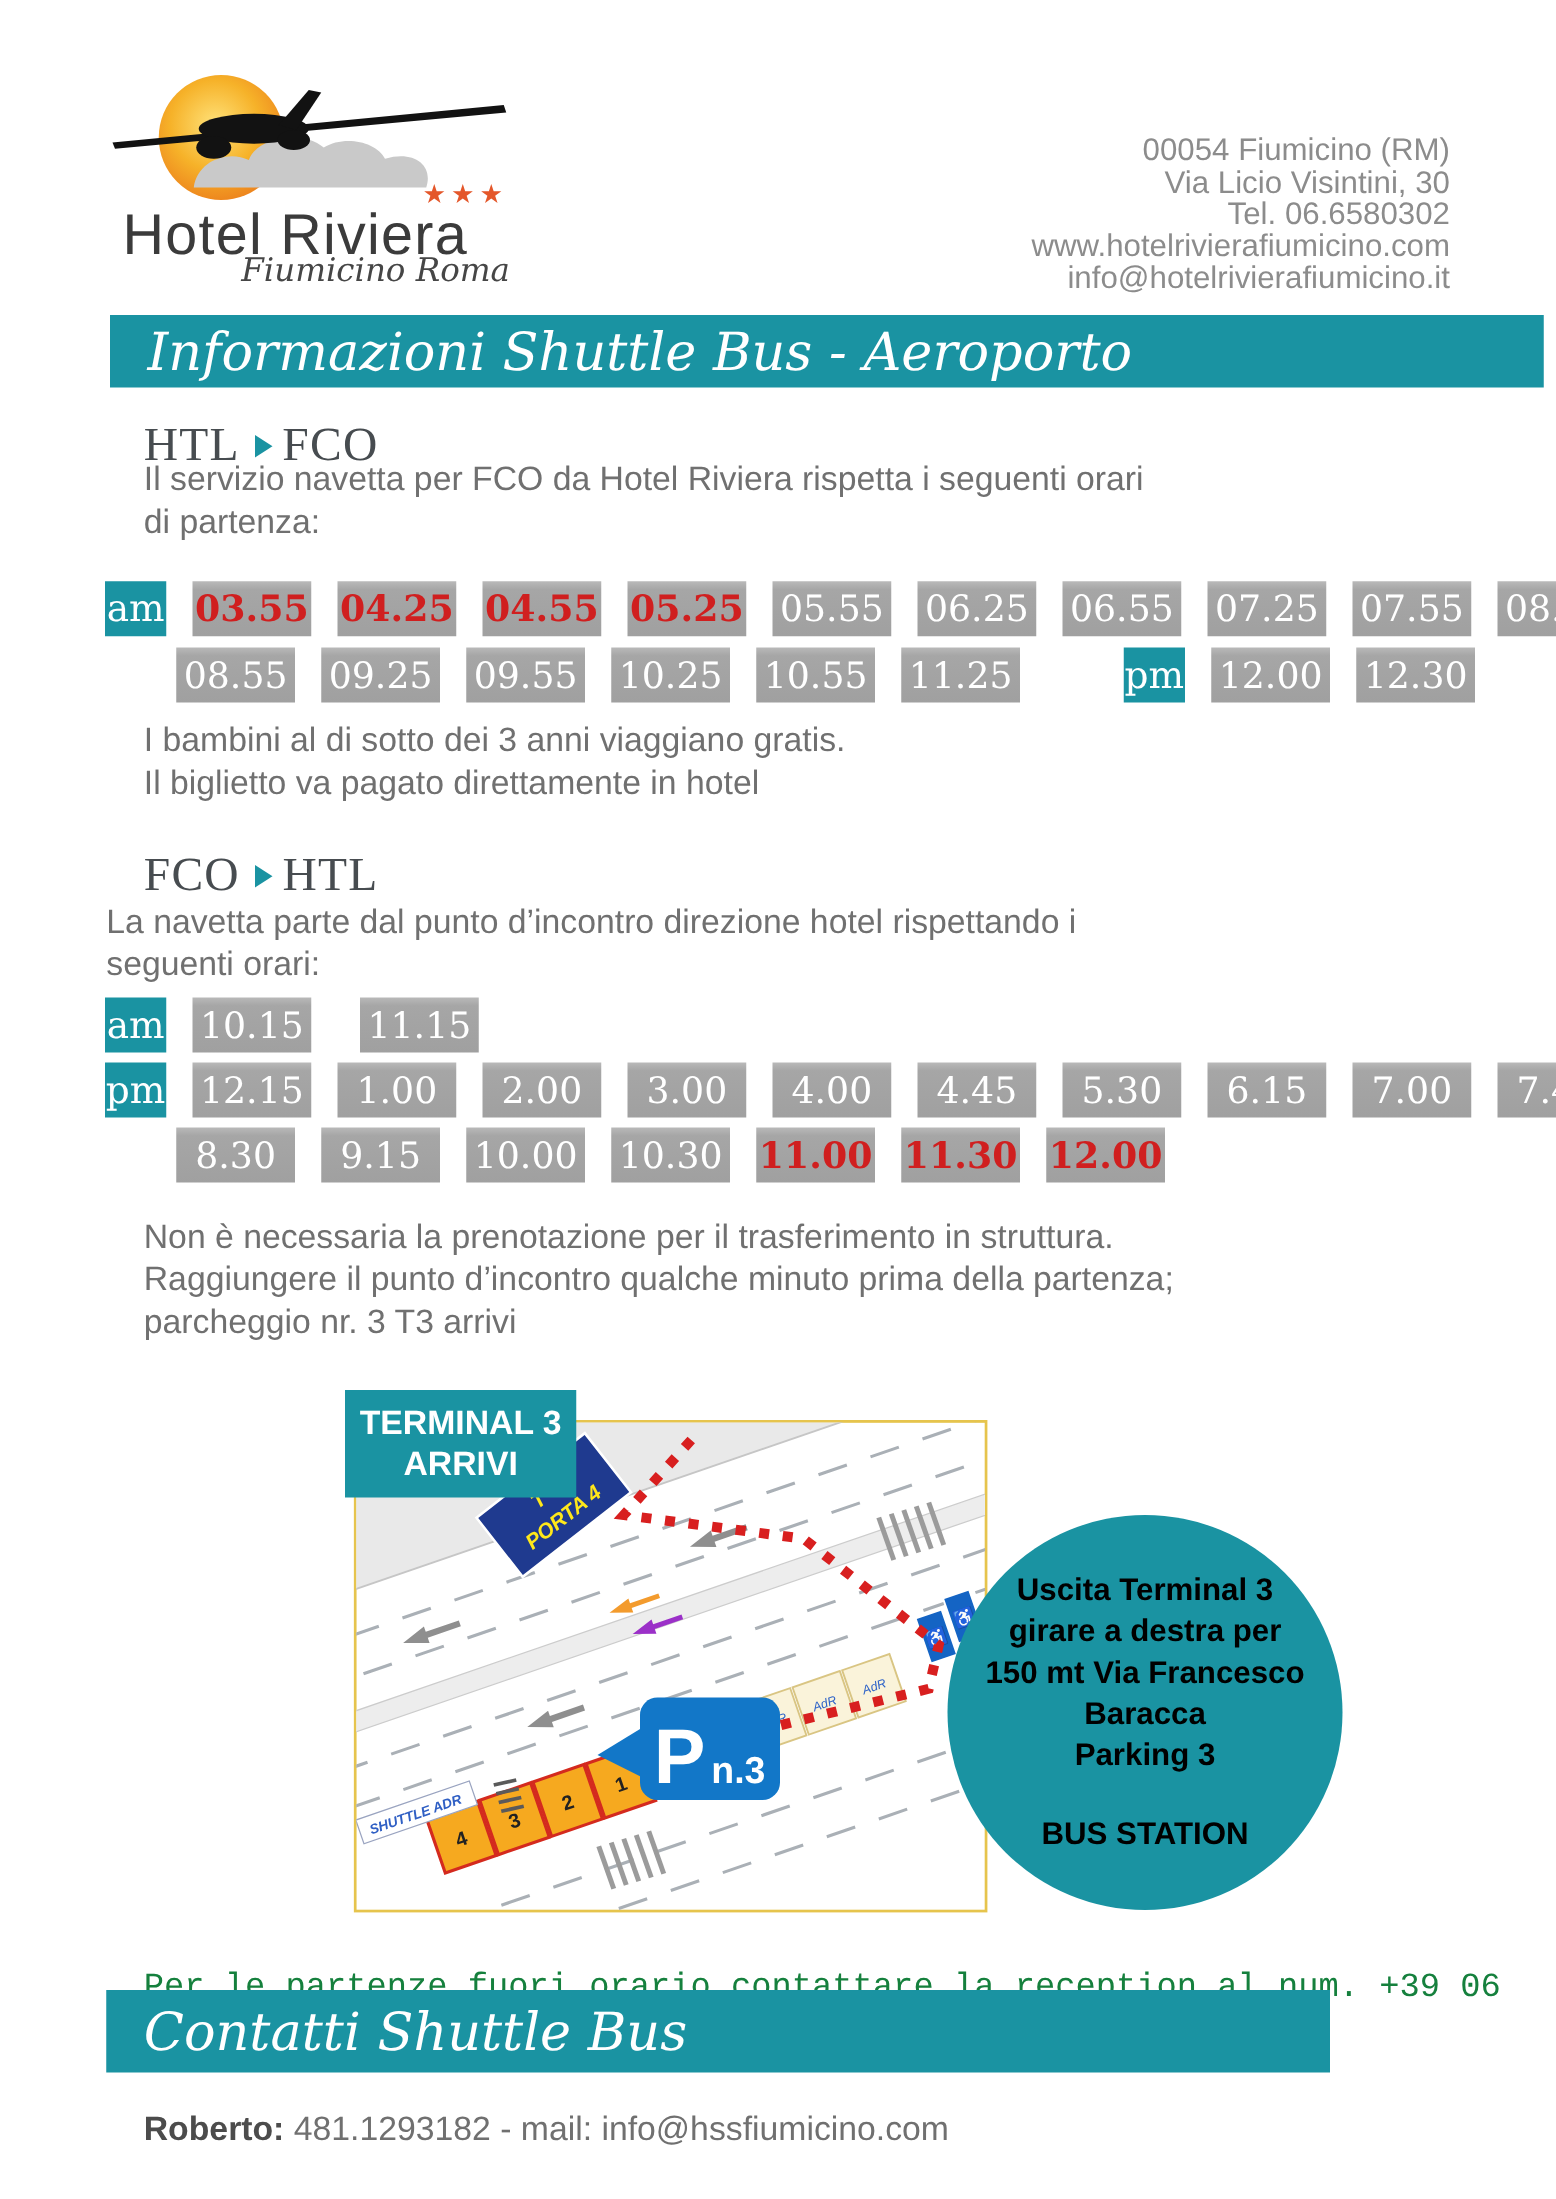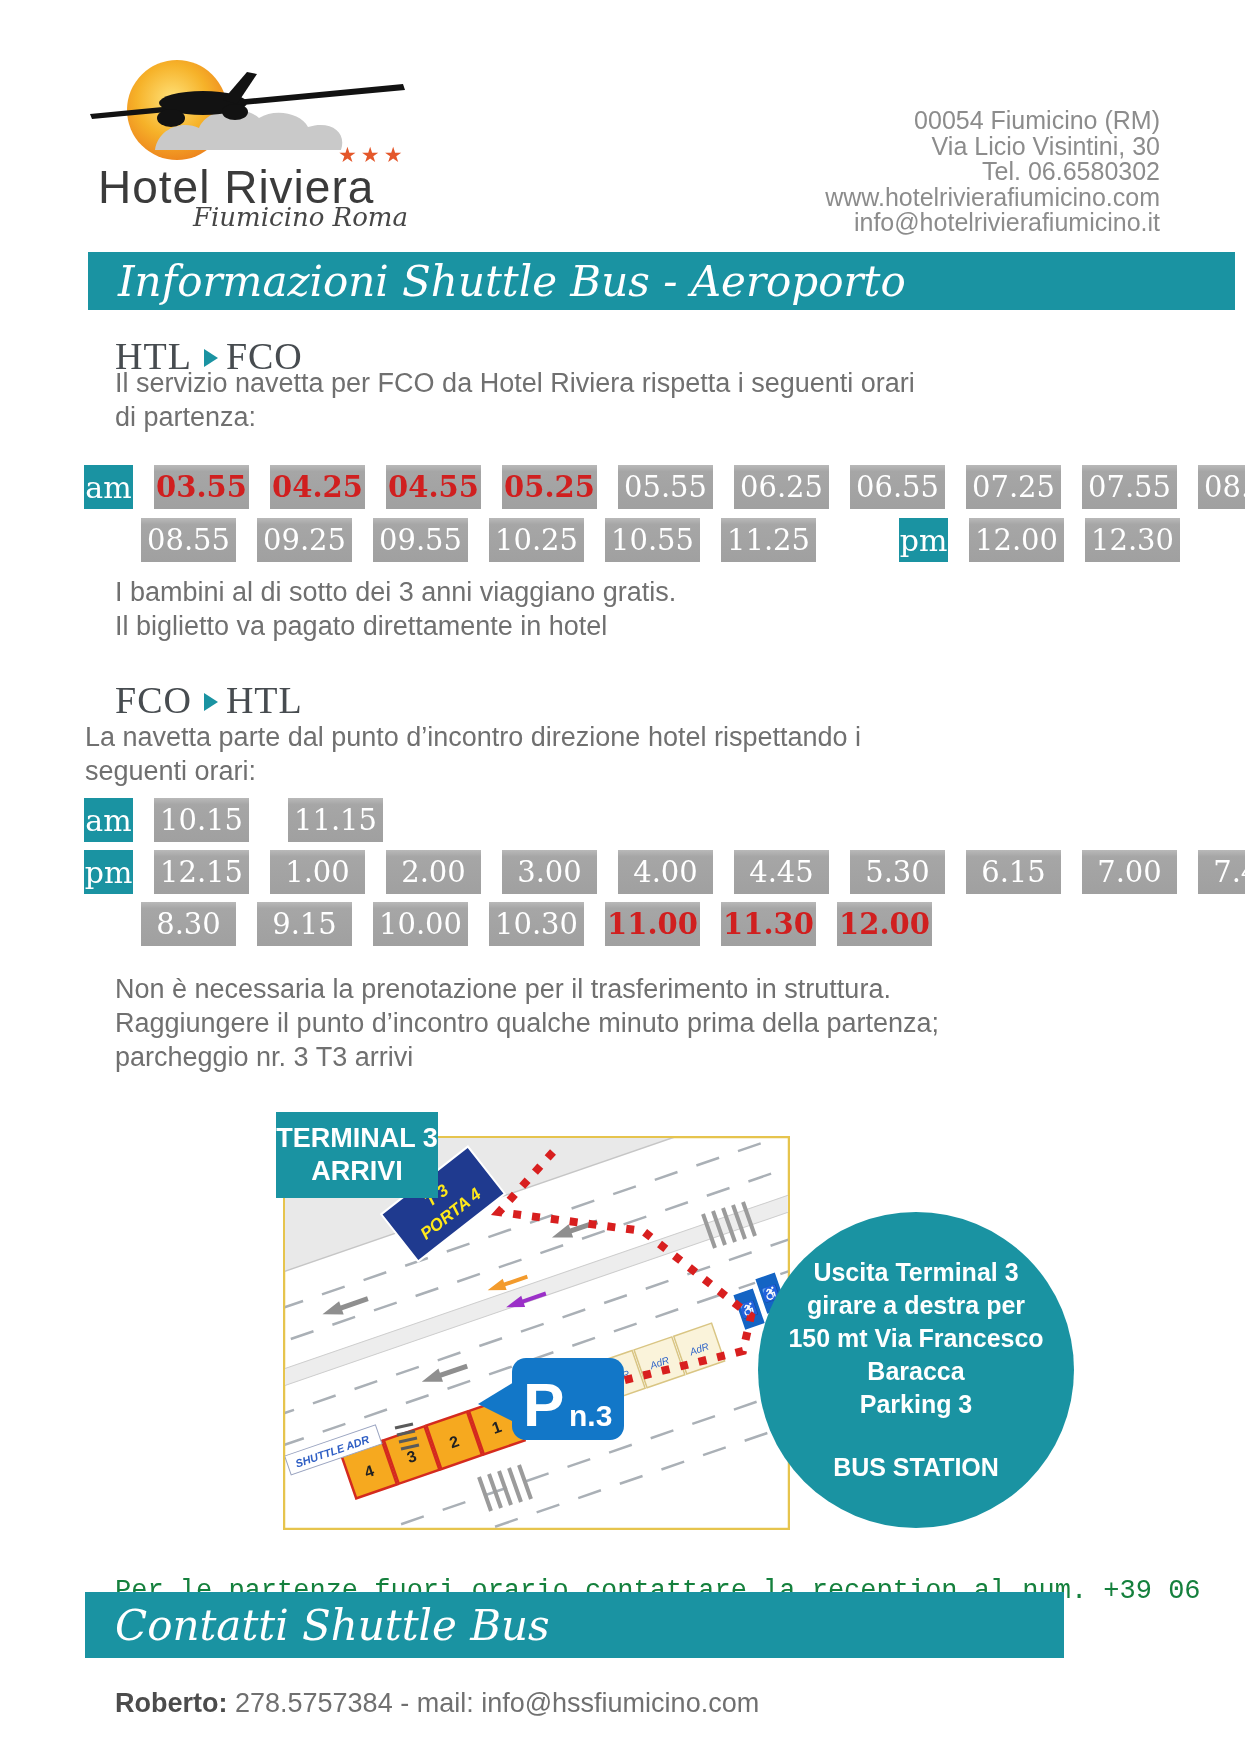--- a/index.html
+++ b/index.html
@@ -40,27 +40,27 @@
   .tbox{width:95px;height:44px;display:flex;align-items:center;justify-content:center;
         background:linear-gradient(180deg,#b9b9b9 0%,#a6a6a6 15%,#a0a0a0 100%);
         color:#ffffff;font-family:"DejaVu Serif",serif;font-size:29px;}
   .tbox.tag{width:49px;background:#1a93a2;font-size:30px;}
   .tbox.red{color:#d01f1f;font-weight:bold;}
   .sp41{width:41px;}
   .g18{margin-left:18px;}
 
   
   #map-wrap{position:absolute;left:283px;top:1136px;width:507px;height:394px;z-index:2;}
-  #terminal-box{position:absolute;left:276px;top:1112px;width:162px;height:86px;z-index:4;
+  #terminal-box{position:absolute;left:276px;top:1112px;width:185px;height:86px;z-index:4;
                 background:#1a93a2;color:#fff;font-weight:bold;font-size:27px;line-height:33px;
                 display:flex;flex-direction:column;align-items:center;justify-content:center;
                 text-align:center;}
   
   #circle{position:absolute;left:758px;top:1212px;width:316px;height:316px;border-radius:50%;
-          background:#1a93a2;color:#ffffff;z-index:6;display:flex;flex-direction:column;
+          background:#1a93a2;color:#000000;z-index:6;display:flex;flex-direction:column;
           align-items:center;justify-content:center;text-align:left;
           font-size:25px;font-weight:bold;line-height:33px;}
   .circle-gap{height:30px;}
 
   
   #outside-hours{position:absolute;left:115px;top:1576px;font-size:27px;color:#15803d;font-family:Liberation Mono, monospace;}
   #contact-line{position:absolute;left:115px;top:1688px;font-size:27px;color:#707070;}
   #contact-line b{color:#4c4c4c;}
 </style>
 </head>
@@ -311,16 +311,16 @@
     <div>BUS STATION</div>
   </div>
 
   <div id="outside-hours">Per le partenze fuori orario contattare la reception al num. +39 06 6580302</div>
 
   <div class="banner" id="banner-contact">
     <span>Contatti Shuttle Bus</span>
   </div>
 
   <div id="contact-line">
-    <b>Roberto:</b><span> 278.5757384 - mail: info@hssfiumicino.com</span>
+    <b>Roberto:</b><span> 481.1293182 - mail: info@hssfiumicino.com</span>
   </div>
 
 </div>
 
 </body></html>

